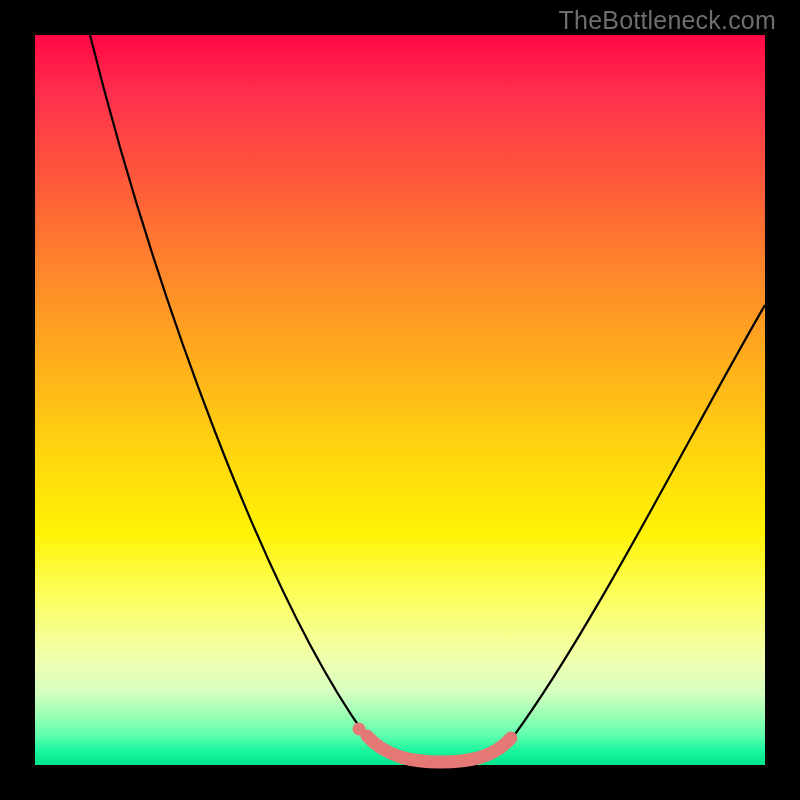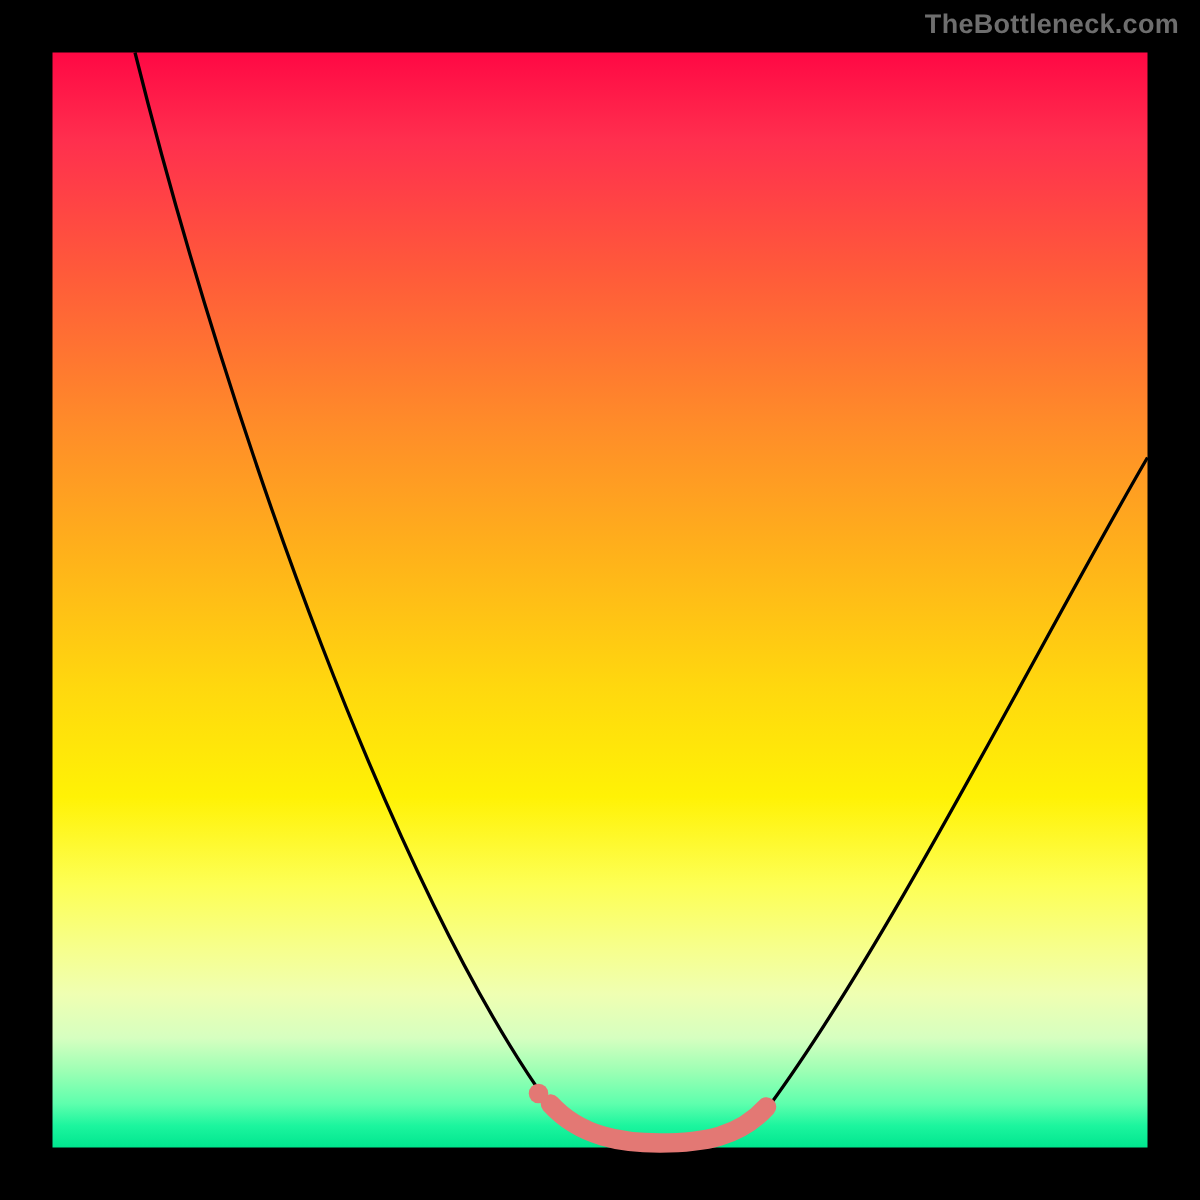--- a/index.html
+++ b/index.html
@@ -40,24 +40,24 @@
       #d6ffc0 90%,
       #9dffb4 93%,
       #5effad 96%,
       #1cf59e 98%,
       #00e68f 100%
     );
   }
   .watermark {
     position: absolute;
     top: 6px;
-    right: 14px;
+    right: 24px;
     color: #6e6e6e;
-    font-size: 18px;
-    font-weight: 700;
+    font-size: 25px;
+    font-weight: 400;
     letter-spacing: 0.2px;
   }
   svg.curve-layer {
     position: absolute;
     left: 35px;
     top: 35px;
     width: 730px;
     height: 730px;
     overflow: visible;
   }

